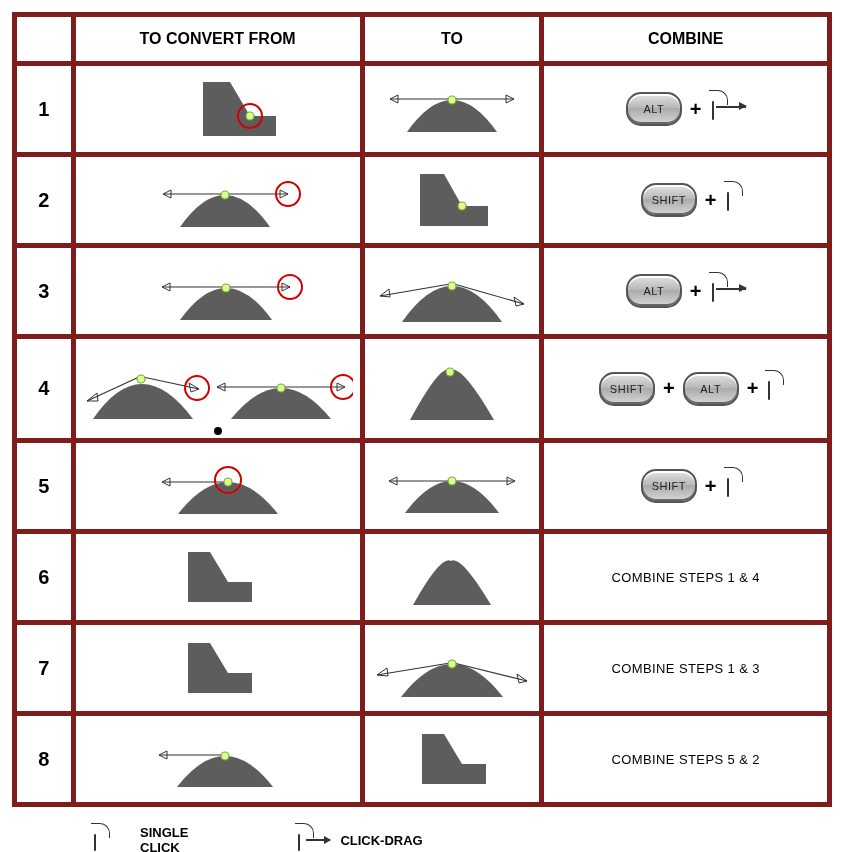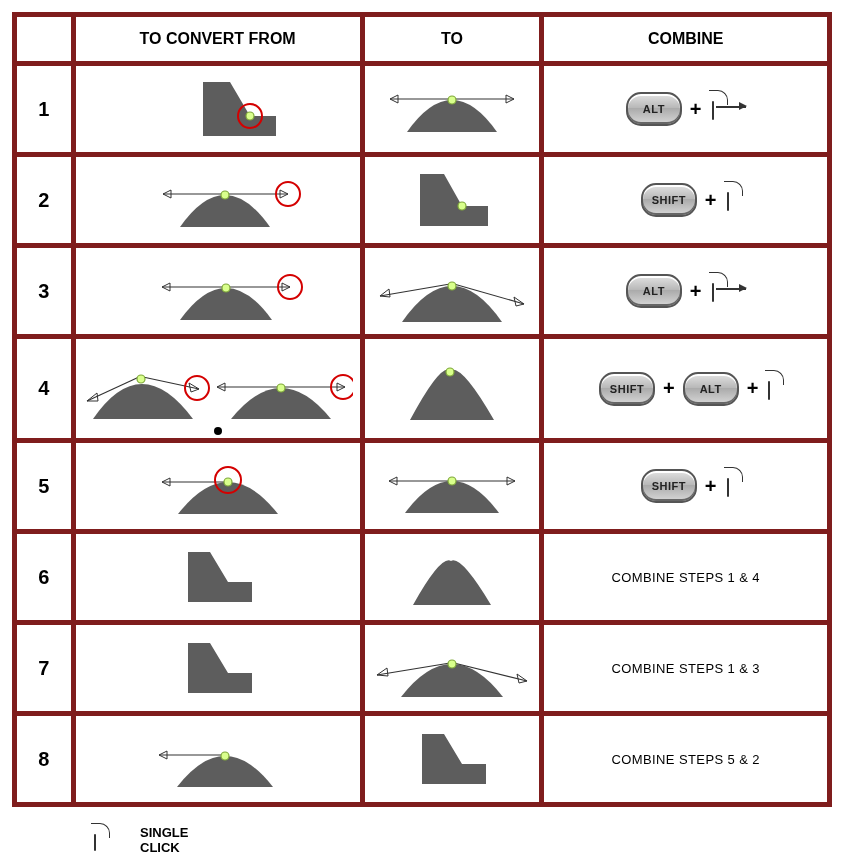--- a/index.html
+++ b/index.html
@@ -48,21 +48,21 @@
     align-items: center;
     justify-content: center;
     min-width: 52px;
     height: 30px;
     padding: 0 0;
     border: 2px solid #555;
     border-radius: 15px;
     background: linear-gradient(#e2e2e2, #b9b9b9 45%, #a9a9a9 46%, #d7d7d7);
     box-shadow: inset 0 -2px 0 #666, inset 0 2px 0 #fff;
     font-size: 11px;
-    font-weight: bold;
+    font-weight: normal;
     color: #222;
     letter-spacing: 0.5px;
   }
 
   
   .mouse-wrap {
     position: relative;
     display: inline-block;
     padding: 6px 2px 2px 2px; 
   }
@@ -471,13 +471,23 @@
 
 <div class="legend">
   <div class="item" style="margin-left:80px;">
     <span class="mouse-wrap mini-mouse">
       <span class="mouse-wire"></span>
       <span class="mouse"><span class="left-btn"></span></span>
     </span>
     <span class="sub" style="white-space:pre-line;margin-left:32px;">SINGLE
 CLICK</span>
   </div>
+  <div class="item" style="margin-left:80px;">
+    <span class="mouse-group">
+      <span class="mouse-wrap mini-mouse">
+        <span class="mouse-wire"></span>
+        <span class="mouse"><span class="left-btn"></span></span>
+      </span>
+      <span class="click-arrow"></span>
+    </span>
+    <span class="sub">CLICK-DRAG</span>
+  </div>
 </div>
 
 </body></html>

